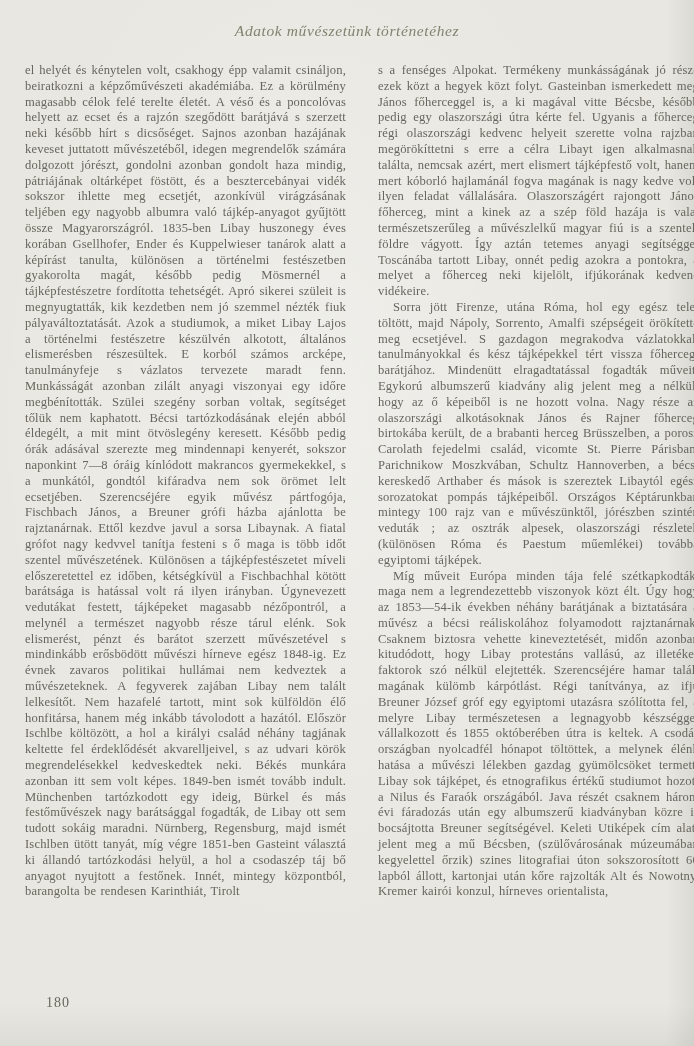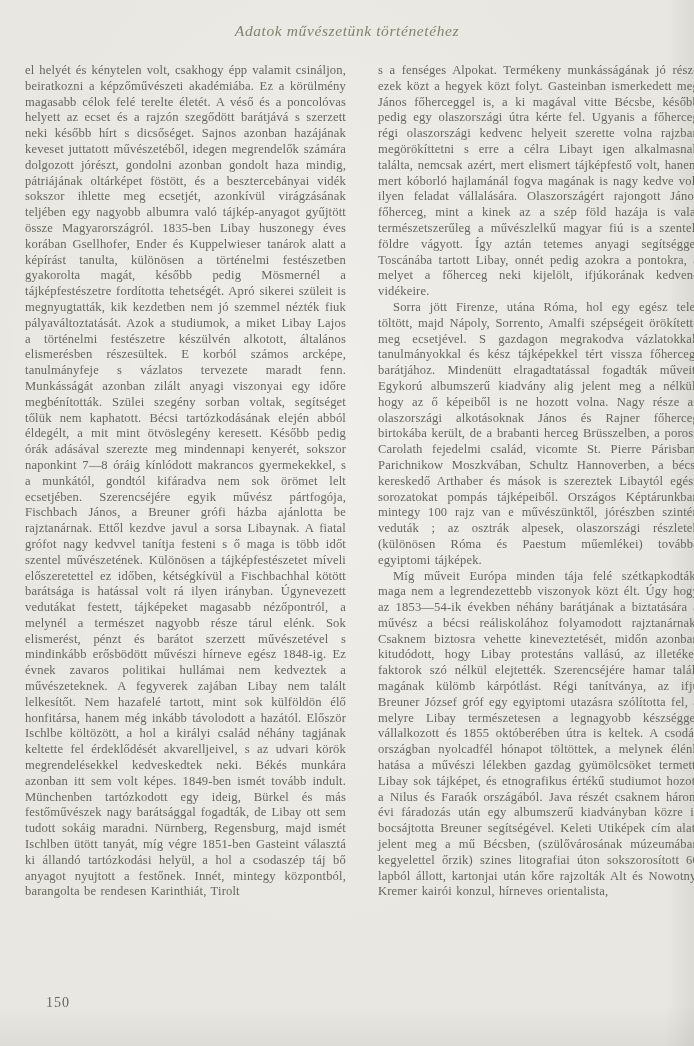--- a/index.html
+++ b/index.html
@@ -77,14 +77,14 @@
     <div class="col">
         <p class="para">el helyét és kénytelen volt, csakhogy épp valamit csináljon, beiratkozni a képzőművészeti akadémiába. Ez a körülmény magasabb célok felé terelte életét. A véső és a poncolóvas helyett az ecset és a rajzón szegődött barátjává s szerzett neki később hírt s dicsőséget. Sajnos azonban hazájának keveset juttatott művészetéből, idegen megrendelők számára dolgozott jórészt, gondolni azonban gondolt haza mindig, pátriájának oltárképet föstött, és a besztercebányai vidék sokszor ihlette meg ecsetjét, azonkívül virágzásának teljében egy nagyobb albumra való tájkép-anyagot gyűjtött össze Magyarországról. 1835-ben Libay huszonegy éves korában Gsellhofer, Ender és Kuppelwieser tanárok alatt a képírást tanulta, különösen a történelmi festészetben gyakorolta magát, később pedig Mösmernél a tájképfestészetre fordította tehetségét. Apró sikerei szüleit is megnyugtatták, kik kezdetben nem jó szemmel nézték fiuk pályaváltoztatását. Azok a studiumok, a miket Libay Lajos a történelmi festészetre készülvén alkotott, általános elismerésben részesültek. E korból számos arcképe, tanulmányfeje s vázlatos tervezete maradt fenn. Munkásságát azonban zilált anyagi viszonyai egy időre megbénították. Szülei szegény sorban voltak, segítséget tőlük nem kaphatott. Bécsi tartózkodásának elején abból éldegélt, a mit mint ötvöslegény keresett. Később pedig órák adásával szerezte meg mindennapi kenyerét, sokszor naponkint 7—8 óráig kínlódott makrancos gyermekekkel, s a munkától, gondtól kifáradva nem sok örömet lelt ecsetjében. Szerencséjére egyik művész pártfogója, Fischbach János, a Breuner grófi házba ajánlotta be rajztanárnak. Ettől kezdve javul a sorsa Libaynak. A fiatal grófot nagy kedvvel tanítja festeni s ő maga is több időt szentel művészetének. Különösen a tájképfestészetet míveli előszeretettel ez időben, kétségkívül a Fischbachhal kötött barátsága is hatással volt rá ilyen irányban. Úgynevezett vedutákat festett, tájképeket magasabb nézőpontról, a melynél a természet nagyobb része tárul elénk. Sok elismerést, pénzt és barátot szerzett művészetével s mindinkább erősbödött művészi hírneve egész 1848-ig. Ez évnek zavaros politikai hullámai nem kedveztek a művészeteknek. A fegyverek zajában Libay nem talált lelkesítőt. Nem hazafelé tartott, mint sok külföldön élő honfitársa, hanem még inkább távolodott a hazától. Először Ischlbe költözött, a hol a királyi család néhány tagjának keltette fel érdeklődését akvarelljeivel, s az udvari körök megrendelésekkel kedveskedtek neki. Békés munkára azonban itt sem volt képes. 1849-ben ismét tovább indult. Münchenben tartózkodott egy ideig, Bürkel és más festőművészek nagy barátsággal fogadták, de Libay ott sem tudott sokáig maradni. Nürnberg, Regensburg, majd ismét Ischlben ütött tanyát, míg végre 1851-ben Gasteint választá ki állandó tartózkodási helyül, a hol a csodaszép táj bő anyagot nyujtott a festőnek. Innét, mintegy központból, barangolta be rendesen Karinthiát, Tirolt</p>
       </div>
     <div class="col">
         <p class="para">s a fenséges Alpokat. Termékeny munkásságának jó része ezek közt a hegyek közt folyt. Gasteinban ismerkedett meg János főherceggel is, a ki magával vitte Bécsbe, később pedig egy olaszországi útra kérte fel. Ugyanis a főherceg régi olaszországi kedvenc helyeit szerette volna rajzban megörökíttetni s erre a célra Libayt igen alkalmasnak találta, nemcsak azért, mert elismert tájképfestő volt, hanem mert kóborló hajlamánál fogva magának is nagy kedve volt ilyen feladat vállalására. Olaszországért rajongott János főherceg, mint a kinek az a szép föld hazája is vala, természetszerűleg a művészlelkű magyar fiú is a szentelt földre vágyott. Így aztán tetemes anyagi segítséggel Toscánába tartott Libay, onnét pedig azokra a pontokra, a melyet a főherceg neki kijelölt, ifjúkorának kedvenc vidékeire.</p>
         <p class="para indent">Sorra jött Firenze, utána Róma, hol egy egész telet töltött, majd Nápoly, Sorrento, Amalfi szépségeit örökítette meg ecsetjével. S gazdagon megrakodva vázlatokkal, tanulmányokkal és kész tájképekkel tért vissza főhercegi barátjához. Mindenütt elragadtatással fogadták műveit. Egykorú albumszerű kiadvány alig jelent meg a nélkül, hogy az ő képeiből is ne hozott volna. Nagy része az olaszországi alkotásoknak János és Rajner főherceg birtokába került, de a brabanti herceg Brüsszelben, a porosz Carolath fejedelmi család, vicomte St. Pierre Párisban, Parichnikow Moszkvában, Schultz Hannoverben, a bécsi kereskedő Arthaber és mások is szereztek Libaytól egész sorozatokat pompás tájképeiből. Országos Képtárunkban mintegy 100 rajz van e művészünktől, jórészben szintén veduták ; az osztrák alpesek, olaszországi részletek (különösen Róma és Paestum műemlékei) továbbá egyiptomi tájképek.</p>
         <p class="para indent">Míg műveit Európa minden tája felé szétkapkodták, maga nem a legrendezettebb viszonyok közt élt. Úgy hogy az 1853—54-ik években néhány barátjának a biztatására a művész a bécsi reáliskolához folyamodott rajztanárnak. Csaknem biztosra vehette kineveztetését, midőn azonban kitudódott, hogy Libay protestáns vallású, az illetékes faktorok szó nélkül elejtették. Szerencséjére hamar talált magának külömb kárpótlást. Régi tanítványa, az ifjú Breuner József gróf egy egyiptomi utazásra szólította fel, a melyre Libay természetesen a legnagyobb készséggel vállalkozott és 1855 októberében útra is keltek. A csodás országban nyolcadfél hónapot töltöttek, a melynek élénk hatása a művészi lélekben gazdag gyümölcsöket termett. Libay sok tájképet, és etnografikus értékű studiumot hozott a Nilus és Faraók országából. Java részét csaknem három évi fáradozás után egy albumszerű kiadványban közre is bocsájtotta Breuner segítségével. Keleti Utiképek cím alatt jelent meg a mű Bécsben, (szülővárosának múzeumában kegyelettel őrzik) szines litografiai úton sokszorosított 60 lapból állott, kartonjai után kőre rajzolták Alt és Nowotny. Kremer kairói konzul, hírneves orientalista,</p>
       </div>
   </div>
 
-  <div class="page-number">150</div>
+  <div class="page-number">180</div>
 </div>
 
 </body></html>

